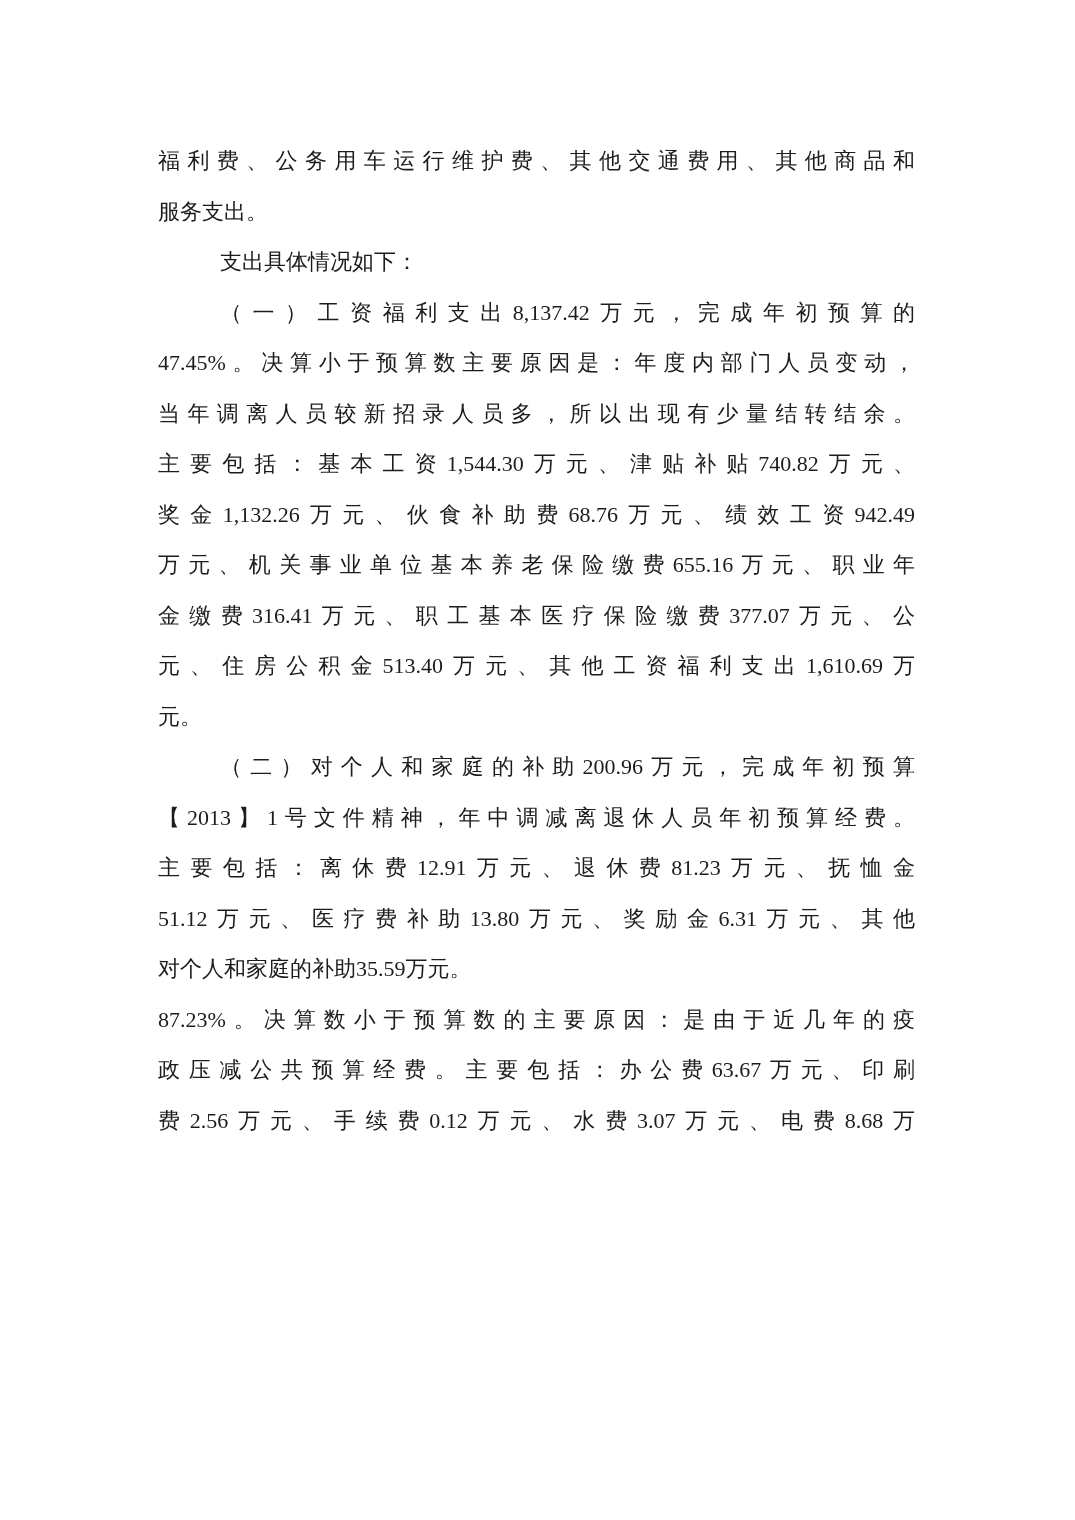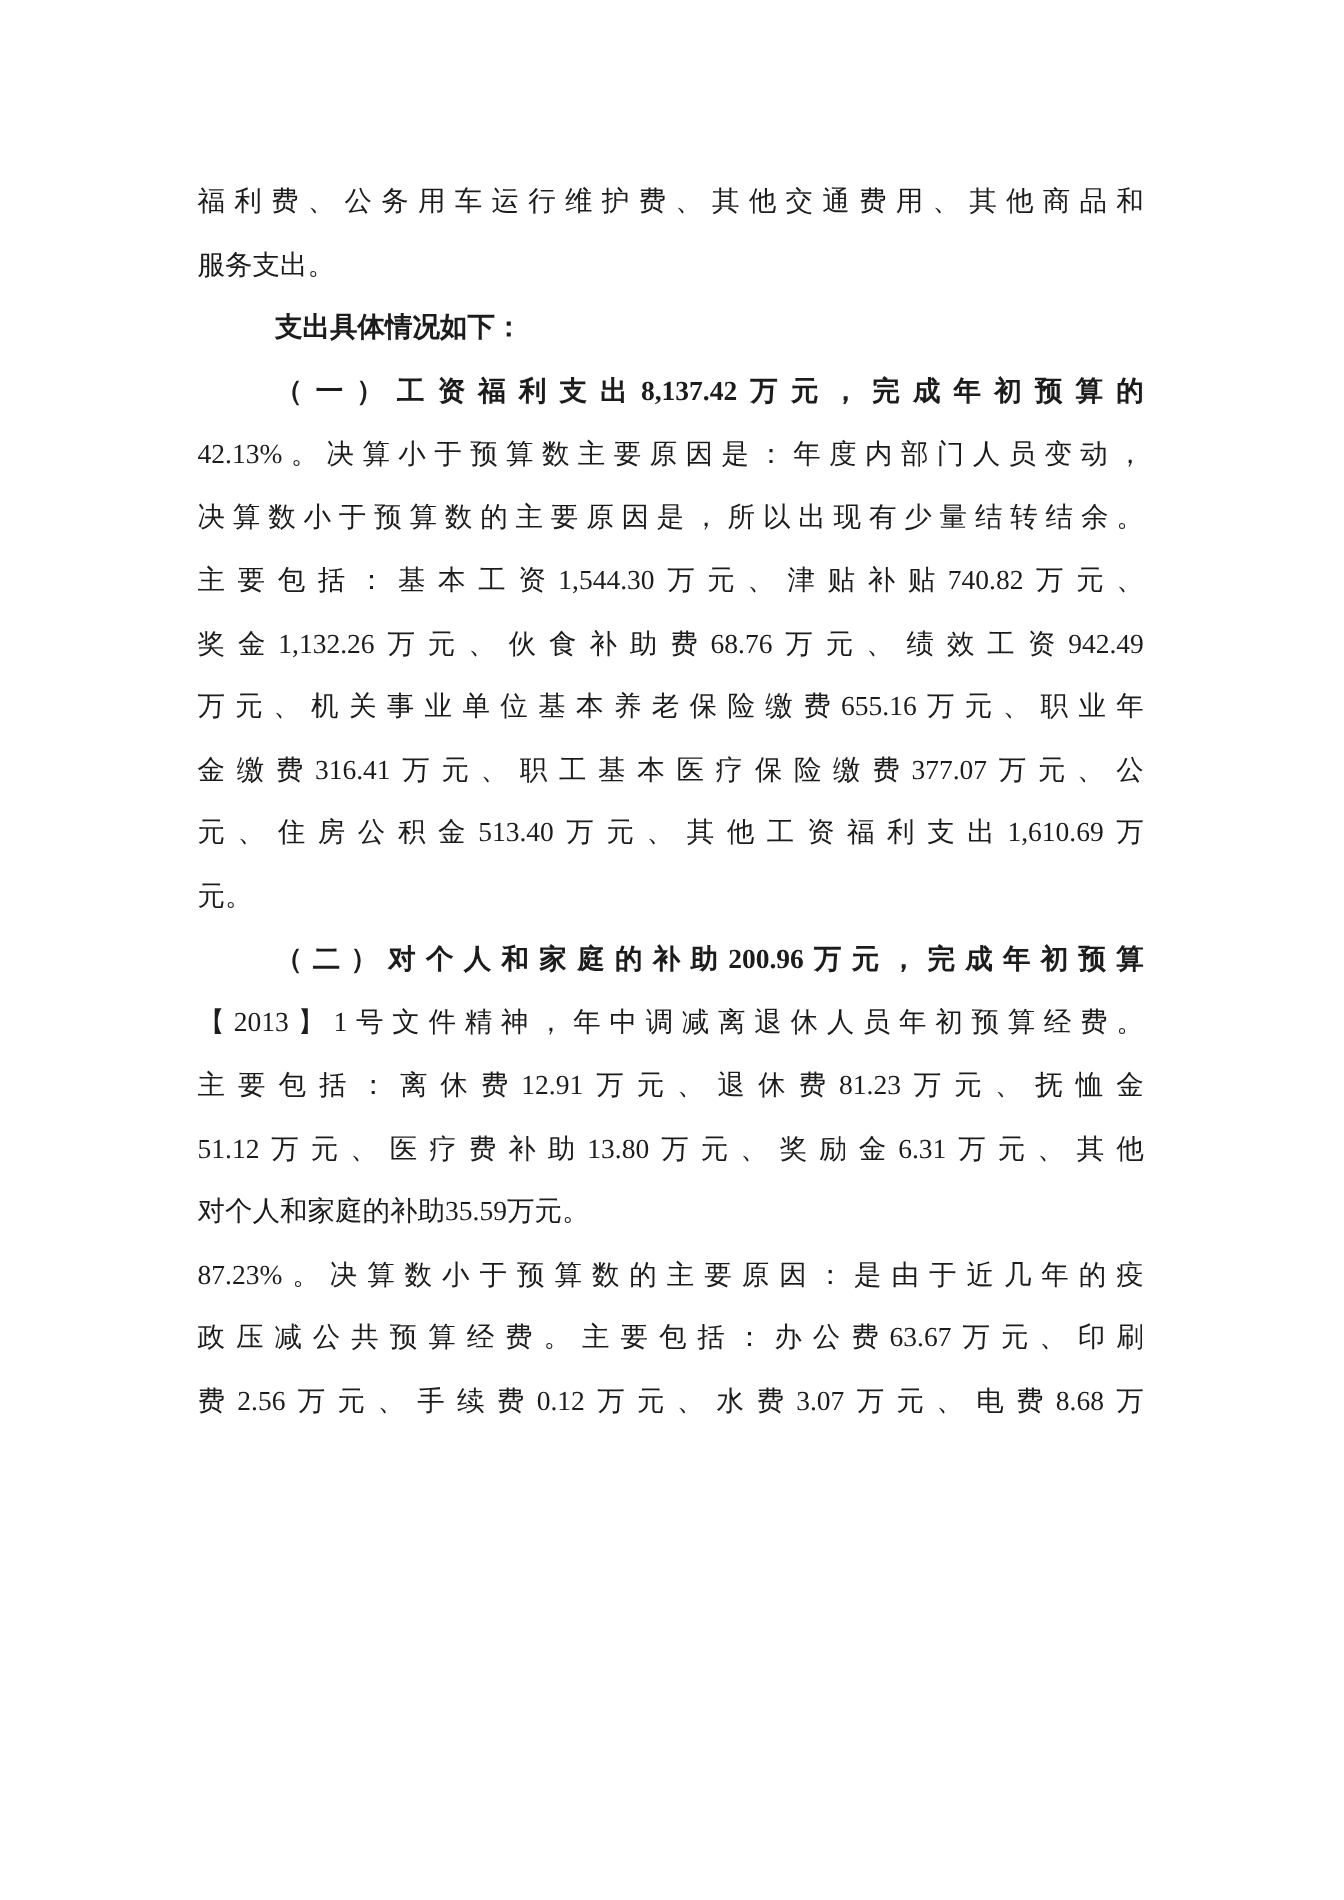--- a/index.html
+++ b/index.html
@@ -32,42 +32,41 @@
     text-align: justify;
     text-align-last: justify;
     letter-spacing: 0;
   }
   .line.end {
     text-align: center;
     text-align-last: left;
   }
   .line.indent {
     padding-left: 62px;
-    font-weight: bold;
   }
 </style>
 </head>
 <body>
 
 <div class="page">
   <div class="text-block">
 
     <div class="para">
       <div class="line">福利费、公务用车运行维护费、其他交通费用、其他商品和</div>
       <div class="line end">服务支出。</div>
     </div>
 
     <div class="para">
       <div class="line end indent">支出具体情况如下：</div>
     </div>
 
     <div class="para">
       <div class="line indent">（一）工资福利支出8,137.42万元，完成年初预算的</div>
-      <div class="line">42.13%。决算小于预算数主要原因是：年度内部门人员变动，</div>
-      <div class="line">决算数小于预算数的主要原因是，所以出现有少量结转结余。</div>
+      <div class="line">47.45%。决算小于预算数主要原因是：年度内部门人员变动，</div>
+      <div class="line">当年调离人员较新招录人员多，所以出现有少量结转结余。</div>
       <div class="line">主要包括：基本工资1,544.30万元、津贴补贴740.82万元、</div>
       <div class="line">奖金1,132.26万元、伙食补助费68.76万元、绩效工资942.49</div>
       <div class="line">万元、机关事业单位基本养老保险缴费655.16万元、职业年</div>
       <div class="line">金缴费316.41万元、职工基本医疗保险缴费377.07万元、公</div>
       <div class="line">元、住房公积金513.40万元、其他工资福利支出1,610.69万</div>
       <div class="line end">元。</div>
     </div>
 
     <div class="para">
       <div class="line indent">（二）对个人和家庭的补助200.96万元，完成年初预算</div>

